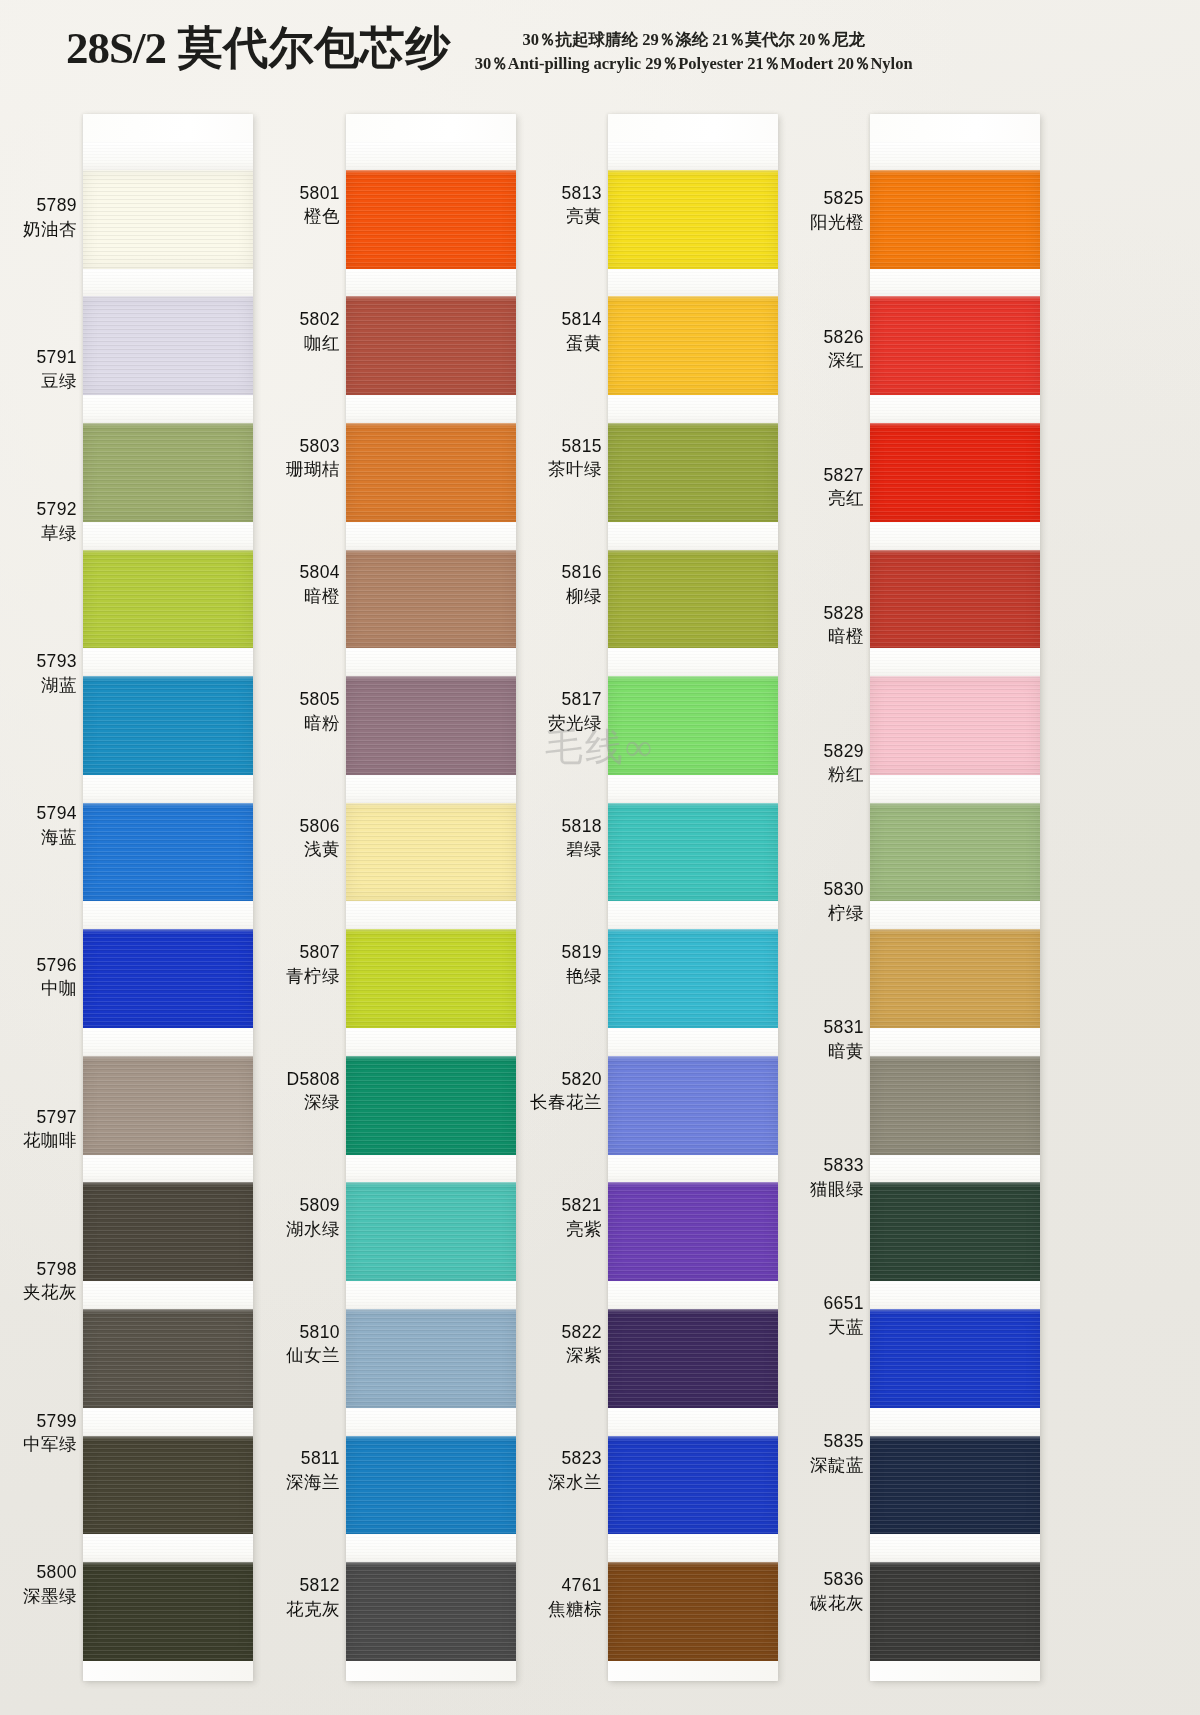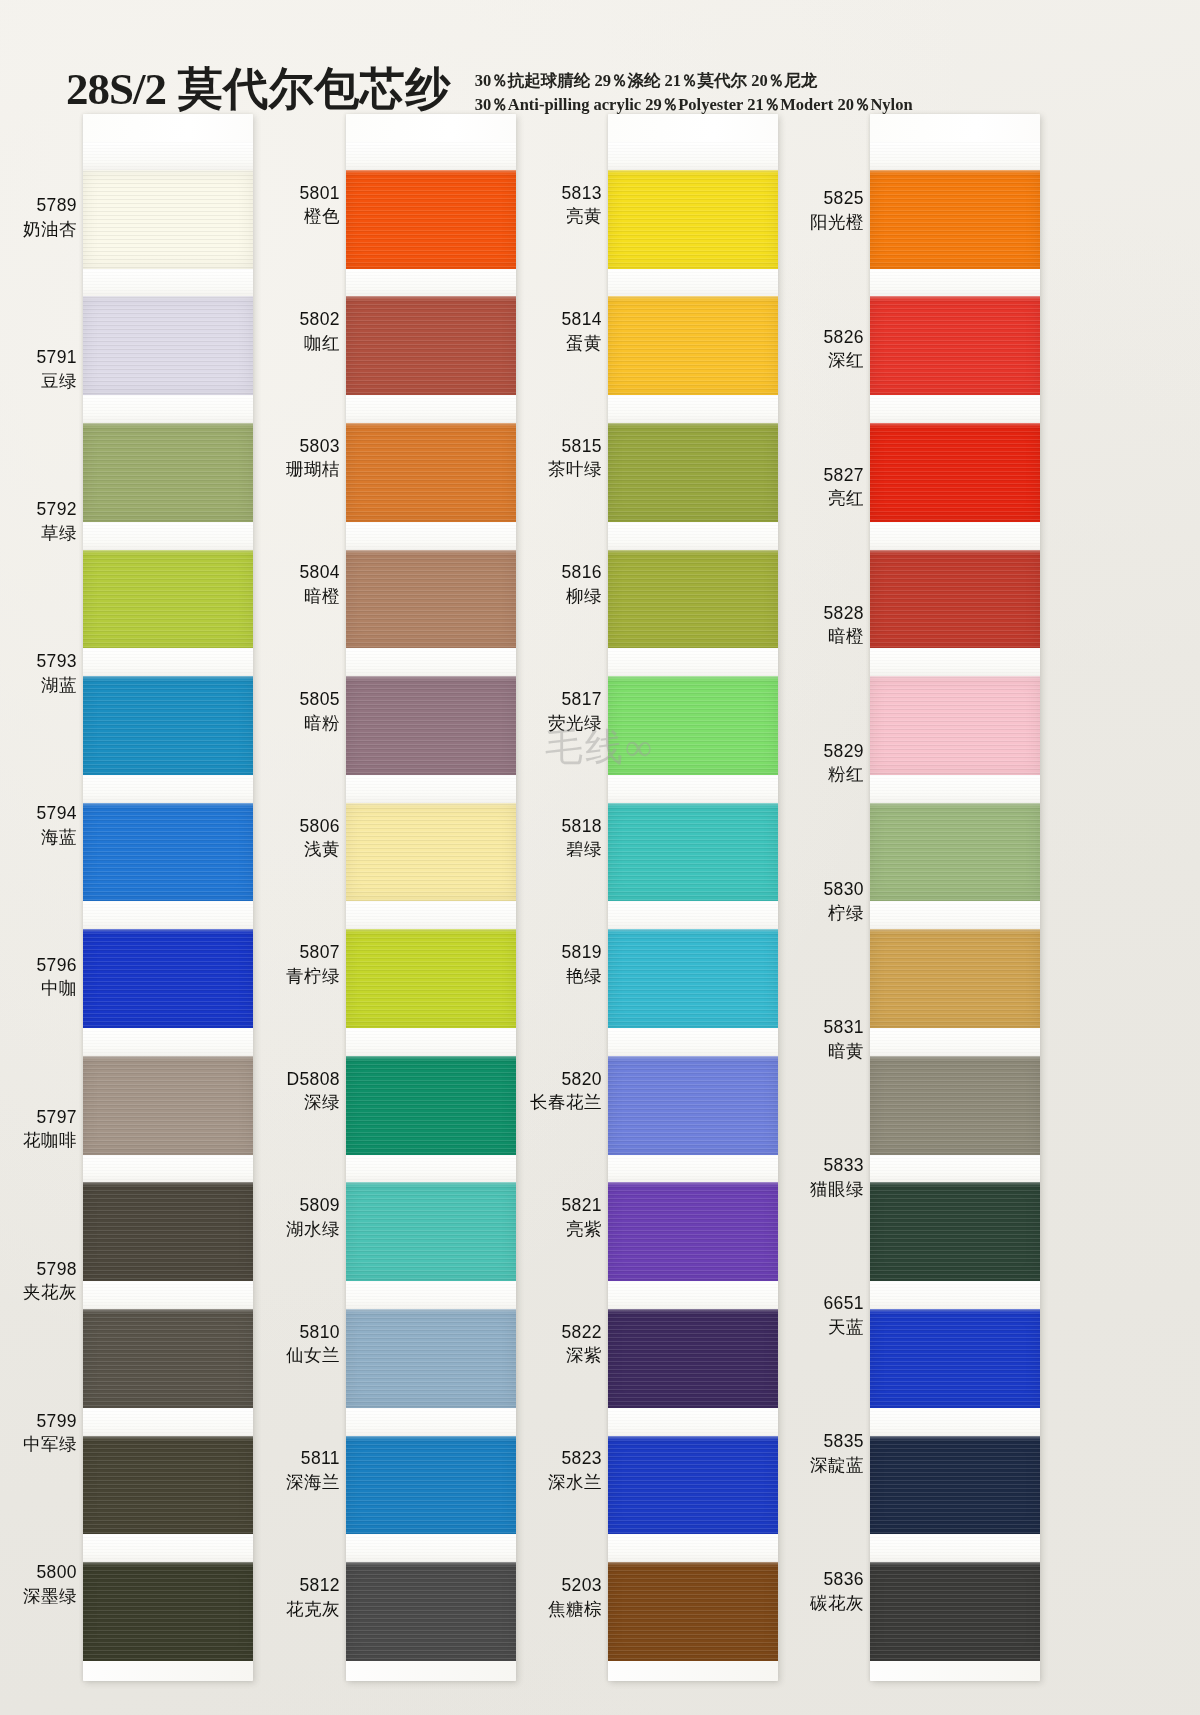--- a/index.html
+++ b/index.html
@@ -25,21 +25,20 @@
   }
 
   header.card-header {
     position: absolute;
     top: 0; left: 0; right: 0;
     height: 96px;
     display: flex;
     align-items: flex-start;
     padding: 18px 36px 0 66px;
     box-sizing: border-box;
-    margin-top: 41px;
   }
   .title {
     font-family: "Liberation Serif", "DejaVu Serif", serif;
     font-weight: bold;
     font-size: 45px;
     letter-spacing: 0.5px;
     color: #1d1d1b;
     white-space: nowrap;
     line-height: 1;
     padding-top: 8px;
@@ -47,20 +46,21 @@
   .title .code { letter-spacing: -1px; }
   .comp {
     margin-left: 24px;
     padding-top: 10px;
     font-family: "Liberation Serif", "DejaVu Serif", serif;
     font-weight: bold;
     font-size: 16.5px;
     color: #23231f;
     line-height: 1.45;
     white-space: nowrap;
+    text-align: center;
   }
 
   .columns {
     position: absolute;
     top: 96px; left: 0; right: 0; bottom: 0;
   }
   .column {
     position: absolute;
     top: 0;
     width: 262px;
@@ -444,21 +444,21 @@
         </div>
         <div class="label">
           <div class="lcode">5822</div>
           <div class="lname">深紫</div>
         </div>
         <div class="label">
           <div class="lcode">5823</div>
           <div class="lname">深水兰</div>
         </div>
         <div class="label">
-          <div class="lcode">5203</div>
+          <div class="lcode">4761</div>
           <div class="lname">焦糖棕</div>
         </div>
       </div>
       <div class="strip">
         <div class="swatch-stack">
           <div class="swatch-wrap">
             <div class="gap"></div>
             <div class="swatch" style="background: rgb(245, 223, 31);"></div>
           </div>
           <div class="swatch-wrap">

